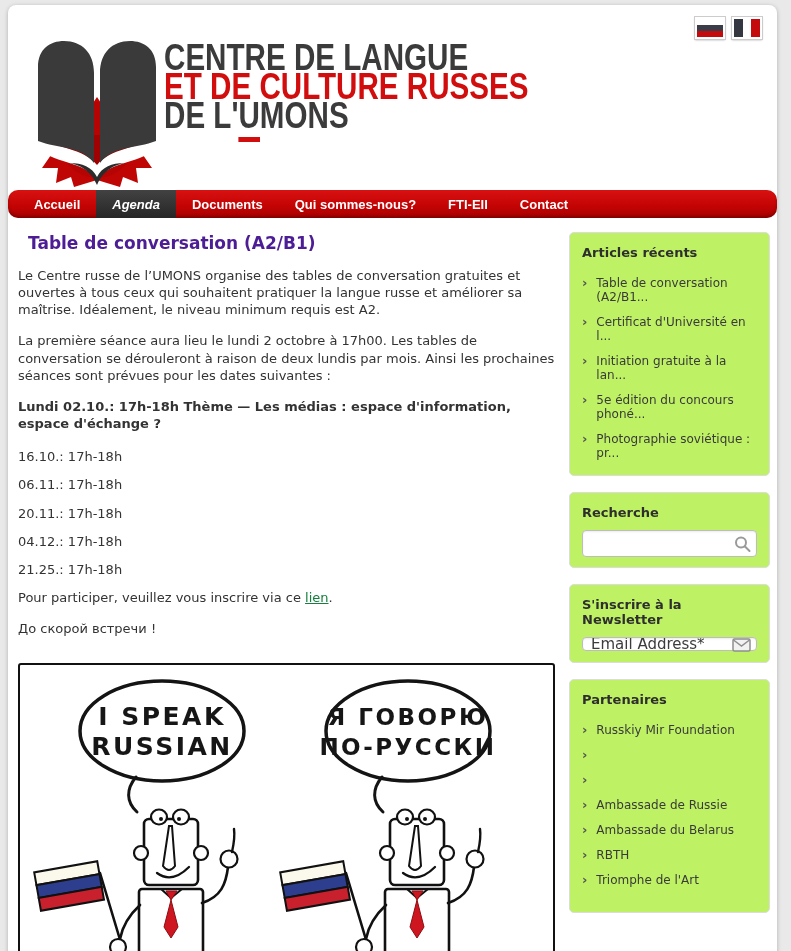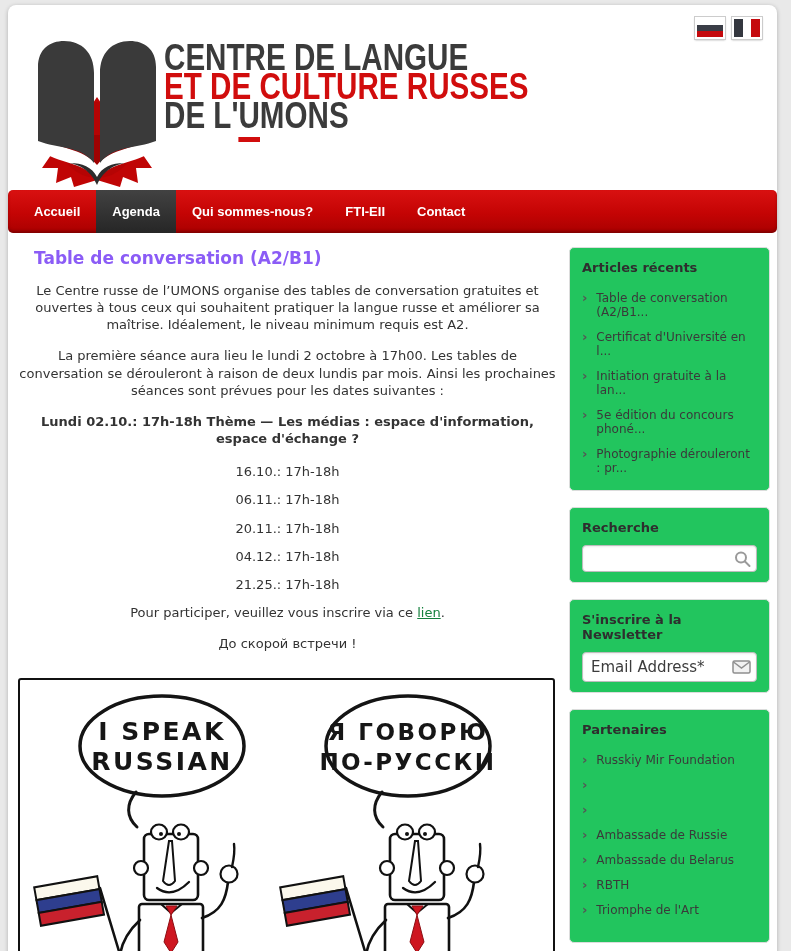--- a/index.html
+++ b/index.html
@@ -28,64 +28,64 @@
   .u-underline { border-bottom:5px solid #d10d0d; padding-bottom:1px; }
   .flags { position:absolute; right:15px; top:12px; display:flex; gap:7px; align-items:flex-start; }
   .flag {
     width:30px; height:22px; border:2px solid #fff; outline:1px solid #ccc;
     box-shadow:0 1px 2px rgba(0,0,0,.35); display:block;
   }
   .flag-ru { background:linear-gradient(180deg,#ffffff 0 33%,#3a3d47 33% 66%,#c50a0e 66% 100%); }
   .flag-fr { background:linear-gradient(90deg,#34373f 0 33%,#ffffff 33% 66%,#c50a0e 66% 100%); }
   
   .nav {
-    height:43px; border-radius:5px; overflow:hidden;
+    height:28px; border-radius:10px; overflow:hidden;
     background:linear-gradient(180deg,#d91111 0%,#c40404 55%,#a90000 100%);
     box-shadow:inset 0 -2px 3px rgba(0,0,0,.25);
     display:flex; align-items:stretch; padding-left:10px;
   }
   .nav a {
     display:flex; align-items:center; padding:0 16px;
     color:#fff; font-weight:bold; font-size:13px; text-decoration:none;
     font-family:"Liberation Sans",sans-serif; cursor:pointer;
   }
-  .nav a.active { background:linear-gradient(180deg,#424242,#262626); }
+  .nav a.active { background:linear-gradient(180deg,#424242,#262626);font-style:italic; }
   
   .content { display:flex; padding:14px 7px 30px 10px; }
   .main { width:539px; }
   .sidebar { width:201px; margin-left:auto; }
   
-  .main h1 { font-size:17px; color:#8b5cf6; margin:1px 16px 14px; font-weight:bold; }
-  .main p { margin:0 0 14px; line-height:1.32;text-align:center; }
+  .main h1 { font-size:17px; color:#4c1d95; margin:1px 10px 14px; font-weight:bold; }
+  .main p { margin:0 0 14px; line-height:1.32; }
   .main p.datep { margin-bottom:11px; }
   .theme { font-weight:bold; margin-bottom:16px !important; }
   .redlink { color:#15803d; font-weight:normal; text-decoration:underline; cursor:pointer; }
   .farewell { margin-bottom:26px !important; }
   .cartoon-frame {
     width:537px; height:340px; border:2px solid #111; border-radius:3px;
     background:#fff; overflow:hidden;
   }
   .bub-text { font-family:"DejaVu Sans",sans-serif; font-weight:bold; letter-spacing:2.5px; fill:#161616; }
   
   .widget {
-    background:#22c55e; border:1px solid #dcdcdc; border-radius:5px;
+    background:#bef264; border:1px solid #dcdcdc; border-radius:5px;
     padding:12px 12px 10px; margin-bottom:16px;
   }
   .widget h3 { font-size:13px; font-weight:bold; color:#2e2e2e; margin-bottom:10px; }
   .wlist { list-style:none; }
   .wlist li { display:flex; align-items:baseline; padding:5px 0; font-size:12px; color:#3a3a3a; cursor:pointer; }
   .chev { color:#555; margin-right:9px; font-size:13px; font-weight:bold; flex:none; }
   .inputwrap { position:relative; }
   .inputwrap input {
     width:100%; height:27px; border:1px solid #bdbdbd; border-radius:4px;
     padding:0 28px 0 8px; font-family:inherit; font-size:13px; background:#fff;
     box-shadow:inset 0 1px 2px rgba(0,0,0,.08);
   }
   .inputwrap .iconbtn { position:absolute; right:6px; top:50%; transform:translateY(-50%); cursor:pointer; line-height:0; }
-  .nl input { height:30px; font-size:15px; color:#333; }
+  .nl input { height:14px; font-size:15px; color:#333; }
   .nl input::placeholder { color:#3c3c3c; opacity:1; }
 </style>
 </head>
 <body>
 
 <div class="card">
 
   <div class="header">
     <svg class="logo" width="135" height="150" viewBox="0 0 135 150">
 
@@ -112,20 +112,21 @@
 
     <div class="flags">
       <span class="flag flag-ru"></span>
       <span class="flag flag-fr"></span>
     </div>
   </div>
 
   <div class="nav">
     <a>Accueil</a>
     <a class="active">Agenda</a>
+    <a>Documents</a>
     <a>Qui sommes-nous?</a>
     <a>FTI-EII</a>
     <a>Contact</a>
   </div>
 
   <div class="content">
 
     <div class="main">
       <h1>Table de conversation (A2/B1)</h1>
       <p>Le Centre russe de l’UMONS organise des tables de conversation gratuites et ouvertes à tous ceux qui souhaitent pratiquer la langue russe et améliorer sa maîtrise. Idéalement, le niveau minimum requis est A2.</p>
@@ -208,21 +209,21 @@
           <li>
               <span class="chev">›</span>
               <span>Initiation gratuite à la lan...</span>
             </li>
           <li>
               <span class="chev">›</span>
               <span>5e édition du concours phoné...</span>
             </li>
           <li>
               <span class="chev">›</span>
-              <span>Photographie dérouleront : pr...</span>
+              <span>Photographie soviétique : pr...</span>
             </li>
         </ul>
       </div>
 
       <div class="widget">
         <h3>Recherche</h3>
         <div class="inputwrap">
           <input type="text" style="">
           <span class="iconbtn">
             <svg width="17" height="17" viewBox="0 0 17 17">

